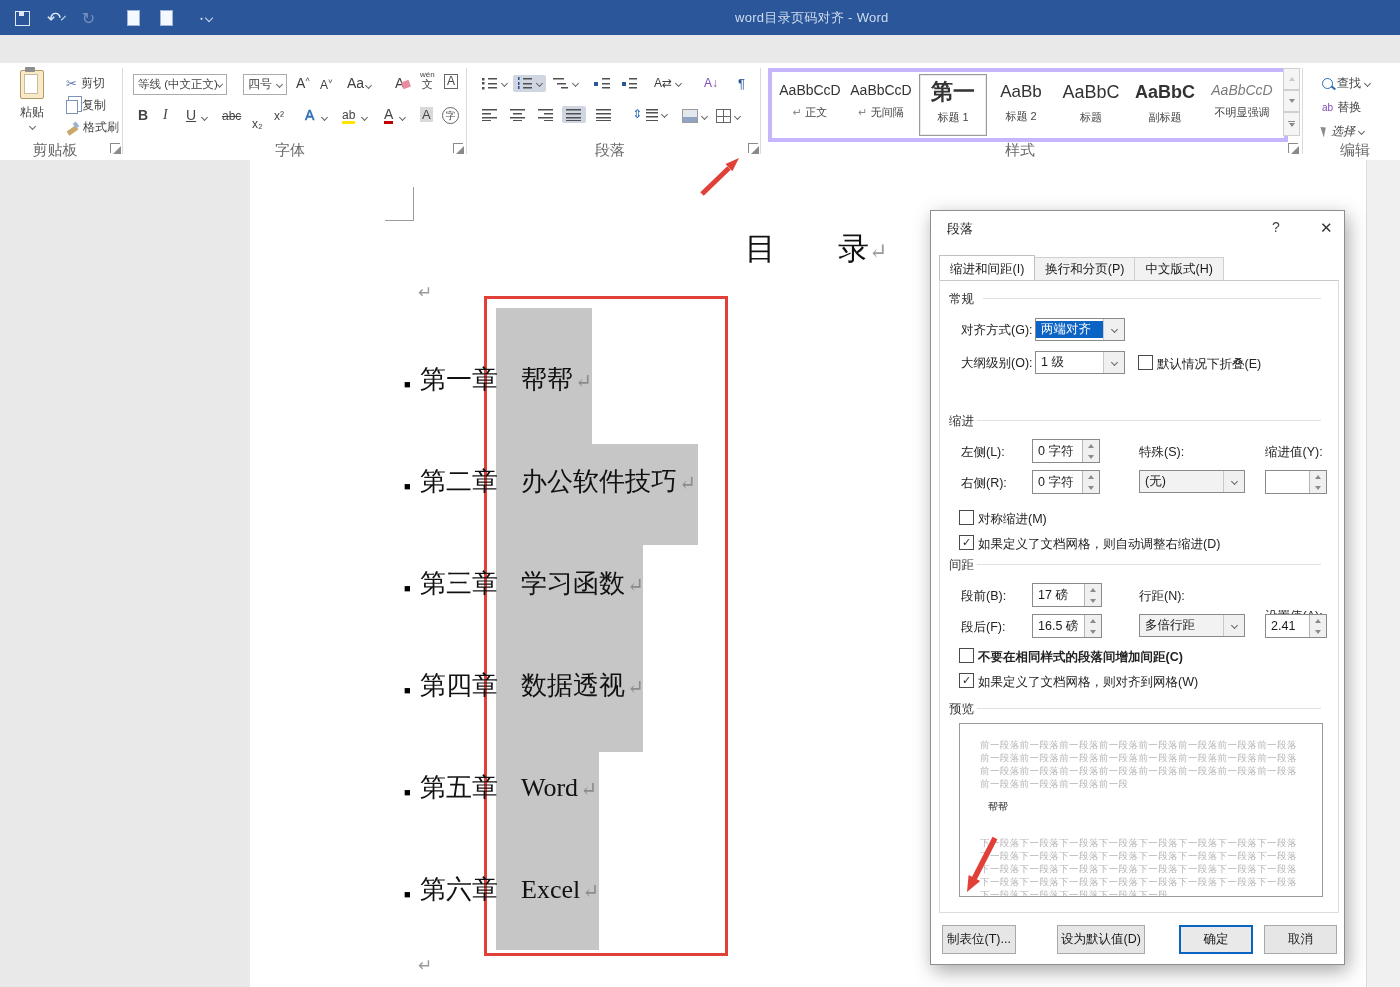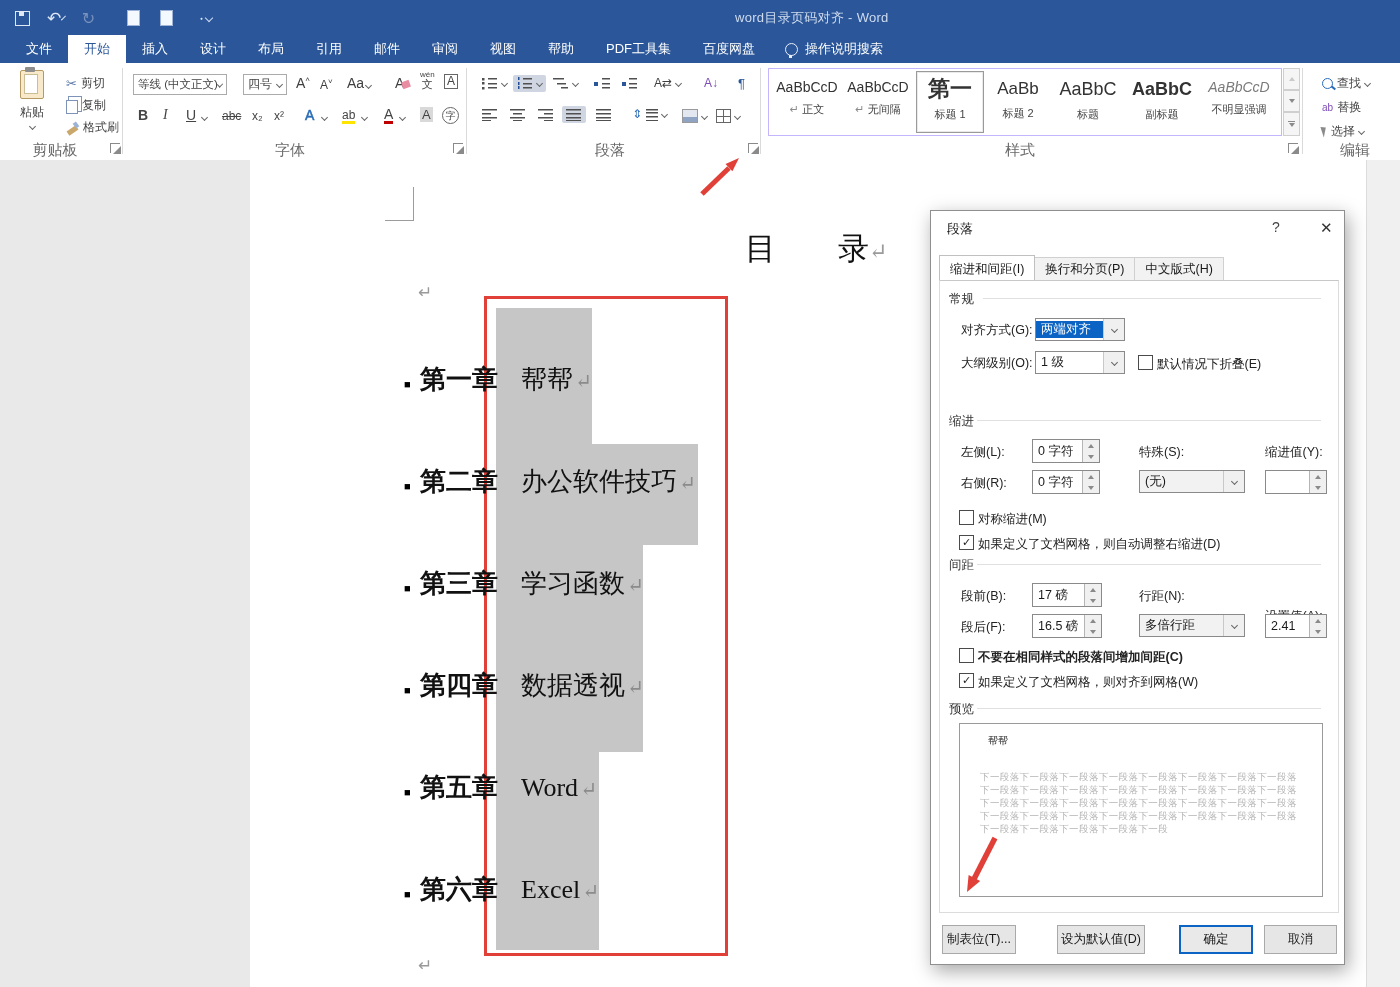--- a/index.html
+++ b/index.html
@@ -59,21 +59,21 @@
   .i-ml{background-image:linear-gradient(#505050 0 0),linear-gradient(#505050 0 0),linear-gradient(#505050 0 0);background-size:11px 1.5px,9px 1.5px,7px 1.5px;background-position:0 1px,4px 5.5px,8px 10px;}
   .i-al{background-image:linear-gradient(#505050 0 0),linear-gradient(#505050 0 0),linear-gradient(#505050 0 0),linear-gradient(#505050 0 0);background-size:15px 1.5px,9px 1.5px,15px 1.5px,9px 1.5px;background-position:0 1px,0 4.8px,0 8.6px,0 12.2px;}
   .i-ac{background-image:linear-gradient(#505050 0 0),linear-gradient(#505050 0 0),linear-gradient(#505050 0 0),linear-gradient(#505050 0 0);background-size:15px 1.5px,9px 1.5px,15px 1.5px,9px 1.5px;background-position:0 1px,3px 4.8px,0 8.6px,3px 12.2px;}
   .i-ar{background-image:linear-gradient(#505050 0 0),linear-gradient(#505050 0 0),linear-gradient(#505050 0 0),linear-gradient(#505050 0 0);background-size:15px 1.5px,9px 1.5px,15px 1.5px,9px 1.5px;background-position:0 1px,6px 4.8px,0 8.6px,6px 12.2px;}
   .i-aj,.i-ad{background-image:linear-gradient(#505050 0 0),linear-gradient(#505050 0 0),linear-gradient(#505050 0 0),linear-gradient(#505050 0 0);background-size:15px 1.5px,15px 1.5px,15px 1.5px,15px 1.5px;background-position:0 1px,0 4.8px,0 8.6px,0 12.2px;}
   .i-out{background-image:linear-gradient(#505050 0 0),linear-gradient(#505050 0 0),linear-gradient(#505050 0 0),linear-gradient(#2b579a 0 0);background-size:8px 1.5px,8px 1.5px,8px 1.5px,4px 4px;background-position:8px 1px,8px 5.5px,8px 10px,0 4.5px;}
   .i-in{background-image:linear-gradient(#505050 0 0),linear-gradient(#505050 0 0),linear-gradient(#505050 0 0),linear-gradient(#2b579a 0 0);background-size:8px 1.5px,8px 1.5px,8px 1.5px,4px 4px;background-position:8px 1px,8px 5.5px,8px 10px,1px 4.5px;}
   .i-borders{width:13px;height:12px;border:1px solid #666;background-image:linear-gradient(#666 0 0),linear-gradient(#666 0 0);background-size:1px 100%,100% 1px;background-position:50% 0,0 50%;background-repeat:no-repeat;display:inline-block;}
   .i-shade{width:14px;height:12px;display:inline-block;background:linear-gradient(180deg,#e3e8f0 0 55%,#8fa3c2 55%);border:1px solid #9a9a9a;}
   
-  .gallery{position:absolute;left:768px;top:5px;width:512px;height:66px;background:#ffffff;border:1px solid #c4b5fd;}
+  .gallery{position:absolute;left:768px;top:5px;width:512px;height:66px;background:#ffffff;border:4px solid #c4b5fd;}
   .stycard{position:absolute;top:2px;height:60px;width:66px;text-align:center;color:#333;}
   .stycard .samp{font-size:14px;margin-top:8px;white-space:nowrap;overflow:hidden;}
   .stycard .nm{font-size:11px;margin-top:7px;color:#444;white-space:nowrap;}
   .stycard.sel{border:1px solid #9a9a9a;box-shadow:inset 0 0 0 1px #eaeaea;background:#fff;}
   .gsb{position:absolute;width:15px;height:20px;border:1px solid #cfcfcf;background:#f5f5f5;display:flex;align-items:center;justify-content:center;}
   .tri-up{width:0;height:0;border-left:3.5px solid transparent;border-right:3.5px solid transparent;border-bottom:4.5px solid #8a8a8a;}
   .tri-dn{width:0;height:0;border-left:3.5px solid transparent;border-right:3.5px solid transparent;border-top:4.5px solid #8a8a8a;}
   
   .findic{width:9px;height:9px;border:1.6px solid #2b6cb8;border-radius:50%;position:relative;display:inline-block;}
   .findic::after{content:"";position:absolute;left:8px;top:8px;width:5px;height:1.8px;background:#2b6cb8;transform:rotate(40deg);}
@@ -85,21 +85,21 @@
   .scrollstrip{position:absolute;left:1366px;top:0;width:34px;height:827px;background:#f0f0f0;border-left:1px solid #dcdcdc;}
   .cornerV{position:absolute;left:413px;top:27px;width:1px;height:33px;background:#9c9c9c;}
   .cornerH{position:absolute;left:385px;top:60px;width:29px;height:1px;background:#9c9c9c;}
   .doctitle{position:absolute;left:745px;top:68px;display:flex;gap:62px;font-size:31px;color:#111;font-family:"Liberation Serif","DejaVu Serif",serif;}
   .pilcrow{color:#9a9a9a;}
   .graymark{position:absolute;font-size:17px;color:#9a9a9a;}
   .graysel{position:absolute;background:#c6c6c6;}
   .redbox{position:absolute;left:484px;top:136px;width:238px;height:654px;border:3px solid #e04038;}
   .tocrow{position:absolute;left:420px;height:36px;font-size:26px;color:#111;font-family:"Liberation Serif","DejaVu Serif",serif;white-space:nowrap;}
   .tocrow .bullet{position:absolute;left:-16px;top:16px;font-size:11px;color:#000;font-family:"Liberation Sans",sans-serif;}
-  .tocrow .chap{display:inline-block;width:78px;font-weight:bold;}
+  .tocrow .chap{display:inline-block;width:78px;}
   .tocrow .ttl{display:inline-block;margin-left:23px;}
   .tocrow .pm{font-size:20px;color:#8b8b8b;margin-left:2px;}
 
   
   .dialog{position:absolute;left:930px;top:210px;width:415px;height:755px;background:#ffffff;border:1px solid #8f8f8f;box-shadow:3px 6px 18px rgba(0,0,0,.35);font-size:12.5px;color:#1a1a1a;box-sizing:border-box;}
   .dtitle{position:absolute;left:16px;top:9px;font-size:13px;color:#222;}
   .dhelp{position:absolute;left:341px;top:8px;font-size:14px;color:#444;}
   .dclose{position:absolute;left:383px;top:6px;font-size:15px;color:#333;padding:2px 6px;}
   .dtabs{position:absolute;left:8px;top:46px;height:24px;display:flex;}
   .dtab{border:1px solid #d0d0d0;border-bottom:1px solid #d0d0d0;background:#f2f2f2;padding:0 10px;display:flex;align-items:center;font-size:12.5px;margin-right:-1px;}
@@ -142,38 +142,20 @@
           <span class="pageic"></span>
         </span>
       <span class="qicon">
           <span class="pageic"></span>
         </span>
       <span class="qicon" style="margin-left:6px;">⸱<span class="caret-sm"></span></span>
     </div>
     <div class="apptitle">word目录页码对齐 - Word</div>
   </div>
 
-  <div class="tabrow">
-    <div class="rtab">文件</div>
-    <div class="rtab active">开始</div>
-    <div class="rtab">插入</div>
-    <div class="rtab">设计</div>
-    <div class="rtab">布局</div>
-    <div class="rtab">引用</div>
-    <div class="rtab">邮件</div>
-    <div class="rtab">审阅</div>
-    <div class="rtab">视图</div>
-    <div class="rtab">帮助</div>
-    <div class="rtab">PDF工具集</div>
-    <div class="rtab">百度网盘</div>
-    <div class="tellme">
-      <span class="bulb"></span>
-      <span>操作说明搜索</span>
-    </div>
-  </div>
 
   <div class="ribbon">
 
     <div class="abs" style="left:10px;top:7px;width:44px;text-align:center;">
       <div class="clip" style="margin:0 auto;"></div>
       <div style="margin-top:5px;font-size:12px;">粘贴</div>
       <div style="margin-top:3px;display:flex;justify-content:center;">
           <span class="chev small"></span>
         </div>
     </div>
@@ -215,21 +197,21 @@
       <span style="display:block;font-size:8px;color:#444;">wén</span>
       <span style="display:block;font-size:11px;">文</span>
     </span>
     <span class="abs boxedA" style="left:444px;top:11px;">A</span>
 
     <span class="abs" style="left:138px;top:44px;font-weight:bold;font-size:14px;">B</span>
     <span class="abs" style="left:163px;top:44px;font-style:italic;font-size:14px;font-family:'Liberation Serif',serif;">I</span>
     <span class="abs" style="left:186px;top:44px;text-decoration:underline;font-size:14px;">U</span>
     <span class="abs chev small" style="left:202px;top:52px;"></span>
     <span class="abs" style="left:222px;top:46px;text-decoration:line-through;font-size:12px;">abc</span>
-    <span class="abs" style="left:252px;top:46px;font-size:12px;">x₂</span>
+    <span class="abs" style="left:252px;top:54px;font-size:12px;">x₂</span>
     <span class="abs" style="left:274px;top:46px;font-size:12px;">x²</span>
     <span class="abs" style="left:305px;top:44px;font-size:14px;color:#2b6cb8;-webkit-text-stroke:.5px #2b6cb8;">A</span>
     <span class="abs chev small" style="left:322px;top:52px;"></span>
     <span class="abs yellowline" style="left:342px;top:46px;font-size:12px;">ab</span>
     <span class="abs chev small" style="left:362px;top:52px;"></span>
     <span class="abs redline" style="left:384px;top:44px;font-size:14px;">A</span>
     <span class="abs chev small" style="left:400px;top:52px;"></span>
     <span class="abs grayback" style="left:420px;top:44px;font-size:13px;">A</span>
     <span class="abs circleZ" style="left:442px;top:44px;">字</span>
     <div class="glabel" style="left:250px;width:80px;">字体</div>
@@ -343,21 +325,21 @@
 
     <span class="abs rbtn" style="left:1318px;top:10px;">
         <span class="findic"></span>
         <span>查找</span>
         <span class="chev small"></span>
       </span>
     <span class="abs rbtn" style="left:1318px;top:34px;">
         <span style="font-size:10px;color:#7d4bb5;">ab</span>
         <span>替换</span>
       </span>
-    <span class="abs rbtn" style="left:1318px;top:58px;">
+    <span class="abs rbtn" style="left:1318px;top:58px;font-style:italic;">
         <span class="cursoric"></span>
         <span>选择</span>
         <span class="chev small"></span>
       </span>
     <div class="glabel" style="left:1325px;width:60px;">编辑</div>
   </div>
 
   <div class="docarea">
     <div class="page"></div>
     <div class="cornerV"></div>
@@ -533,20 +515,21 @@
         </span>
     </div>
     <div class="cb" style="left:28px;top:437px;"></div>
     <div class="cblabel" style="left:47px;top:438px;font-weight:bold;">不要在相同样式的段落间增加间距(C)</div>
     <div class="cb on" style="left:28px;top:462px;"></div>
     <div class="cblabel" style="left:47px;top:463px;">如果定义了文档网格，则对齐到网格(W)</div>
 
     <div class="ghead" style="left:18px;top:490px;">预览</div>
     <div class="grule" style="left:46px;top:497px;width:344px;"></div>
     <div class="previewbox">
+      <div class="pvtext">前一段落前一段落前一段落前一段落前一段落前一段落前一段落前一段落前一段落前一段落前一段落前一段落前一段落前一段落前一段落前一段落前一段落前一段落前一段落前一段落前一段落前一段落前一段落前一段落前一段落前一段落前一段落前一段</div>
       <div class="pvsample">帮帮</div>
       <div class="pvtext" style="margin-top:22px;">下一段落下一段落下一段落下一段落下一段落下一段落下一段落下一段落下一段落下一段落下一段落下一段落下一段落下一段落下一段落下一段落下一段落下一段落下一段落下一段落下一段落下一段落下一段落下一段落下一段落下一段落下一段落下一段落下一段落下一段落下一段落下一段落下一段落下一段落下一段落下一段落下一段</div>
     </div>
 
     <div class="wbtn" style="left:11px;top:714px;width:74px;">制表位(T)...</div>
     <div class="wbtn" style="left:126px;top:714px;width:88px;">设为默认值(D)</div>
     <div class="wbtn primary" style="left:248px;top:714px;width:74px;">确定</div>
     <div class="wbtn" style="left:333px;top:714px;width:73px;">取消</div>
   </div>
 

